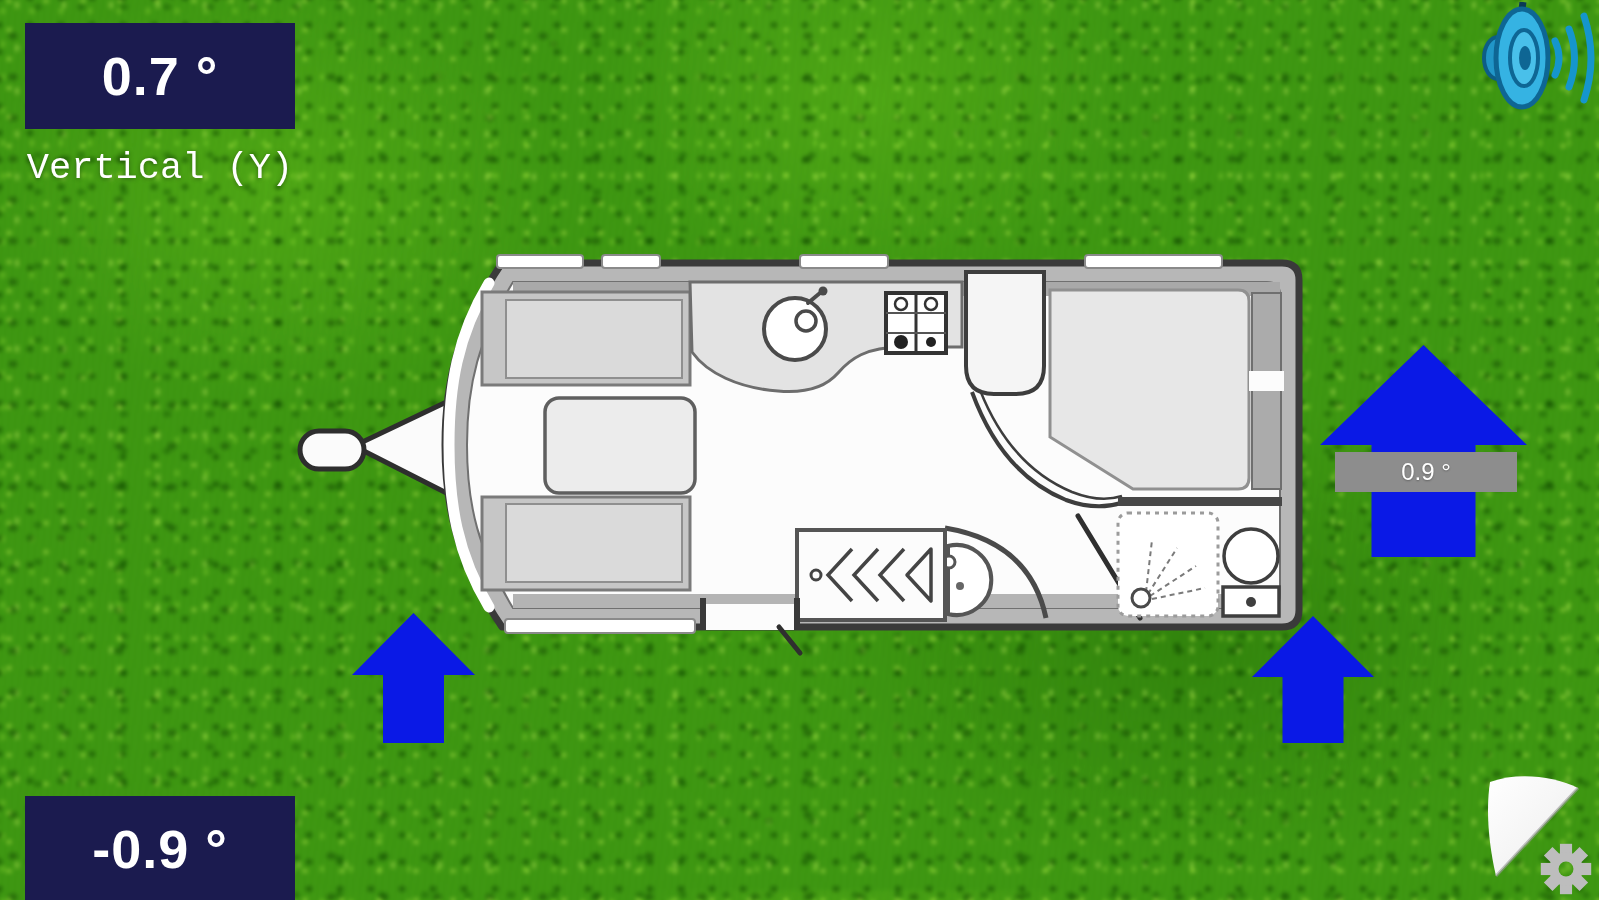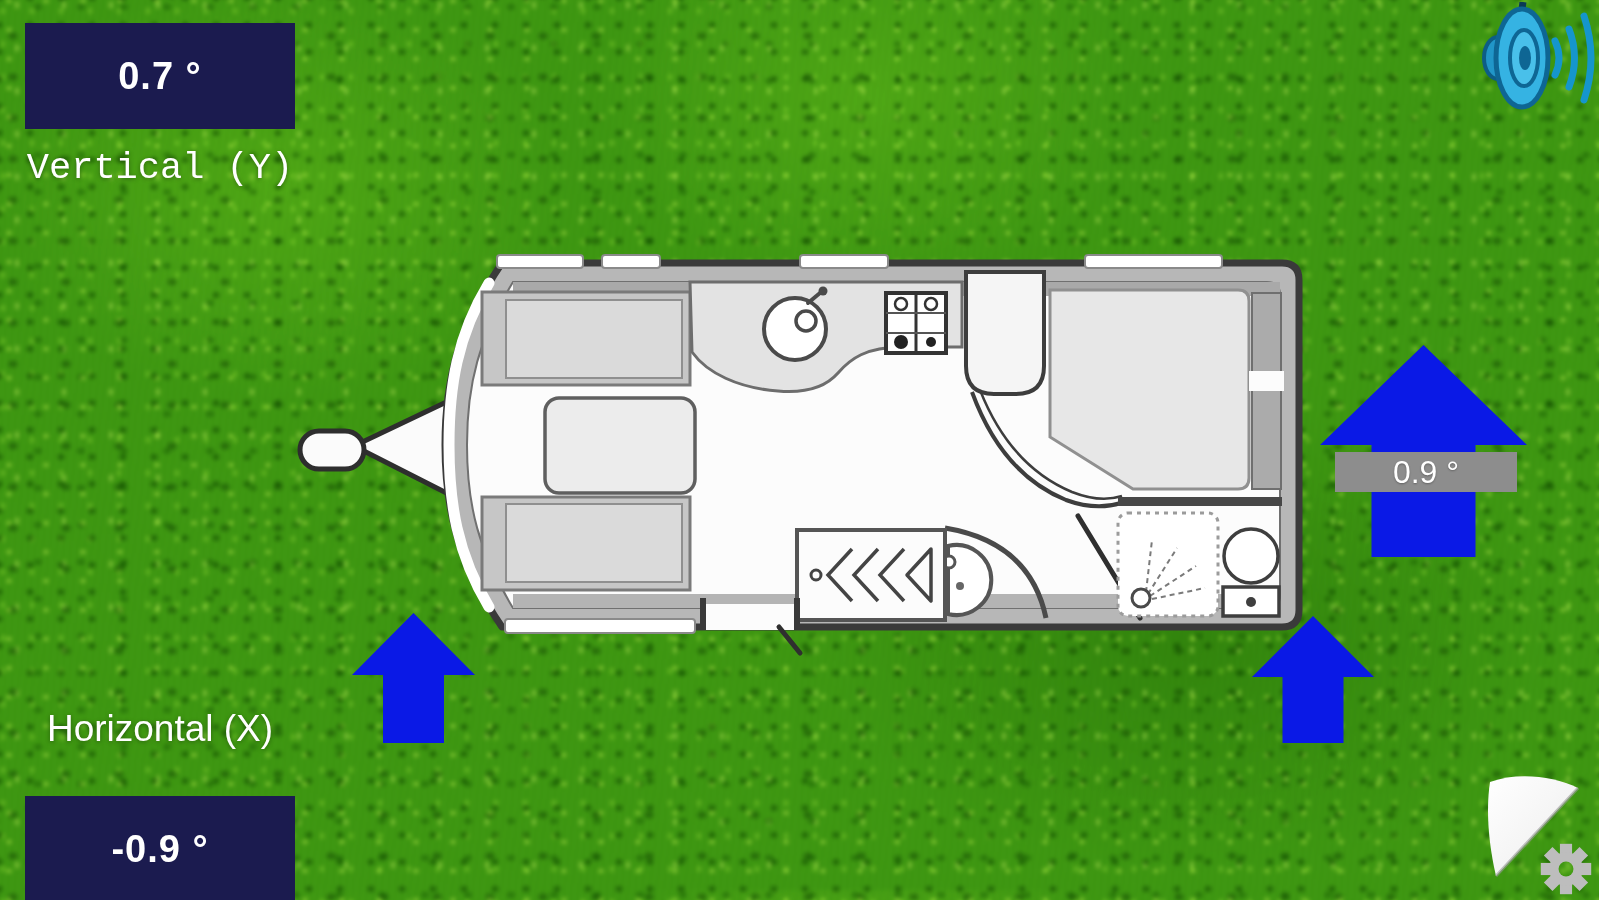--- a/index.html
+++ b/index.html
@@ -27,55 +27,54 @@
       31px 27px, 37px 29px, 43px 37px, 29px 33px, 53px 41px, 47px 43px,
       auto, auto, 1599px 900px, 1599px 900px, 1599px 900px;
     filter: blur(2px) saturate(1.12) contrast(1.04);
   }
   
   .readout{
     position:absolute;left:25px;width:270px;height:106px;
     background:var(--readout-bg,#1b1b4f);
     color:var(--readout-text,#ffffff);
     display:flex;align-items:center;justify-content:center;
-    font-size:38px;font-weight:bold;letter-spacing:1px;
+    font-size:54px;font-weight:bold;letter-spacing:1px;
   }
   #readout-vertical{top:23px;}
   #readout-horizontal{top:796px;text-align:center;}
   .axis-label{
     position:absolute;left:25px;width:270px;text-align:center;
     color:var(--label-text,#ffffff);font-size:37px;
     text-shadow:0 1px 4px rgba(0,0,0,.35);
   }
   #label-vertical{top:147px;font-family:Liberation Mono, monospace;}
   #label-horizontal{top:708px;}
   
   .arrow{position:absolute;}
   .arrow-badge{
     position:absolute;left:1335px;top:452px;width:182px;height:40px;
     background:var(--arrow-label-bg,#8d8d8d);
     color:var(--arrow-label-text,#ffffff);
     display:flex;align-items:center;justify-content:center;
-    font-size:32px;text-shadow:0 1px 2px rgba(0,0,0,.3);
+    font-size:24px;text-shadow:0 1px 2px rgba(0,0,0,.3);
   }
   
   .corner-btn{position:absolute;background:none;border:none;padding:0;cursor:pointer;}
   svg{display:block;}
 </style>
 </head>
 <body>
 
 <div class="screen">
 
   <div class="grass"></div>
 
   <div class="readout" id="readout-vertical">0.7 °</div>
   <div class="axis-label" id="label-vertical">Vertical (Y)</div>
 
-  <div class="axis-label" id="label-horizontal">Horizontal (X)</div>
   <div class="readout" id="readout-horizontal">-0.9 °</div>
 
   <div style="position:absolute;left:290px;top:250px;width:1020px;height:410px;">
     <svg viewBox="290 250 1020 410" width="1020" height="410">
 
       <g>
         <path d="M 354 446 L 480 386 L 480 510 Z" fill="#fbfbfb" stroke="#2e2e2e" stroke-width="5" stroke-linejoin="round"></path>
         <rect x="300" y="431" width="64" height="38" rx="19" fill="#fbfbfb" stroke="#2e2e2e" stroke-width="5"></rect>
       </g>
 

